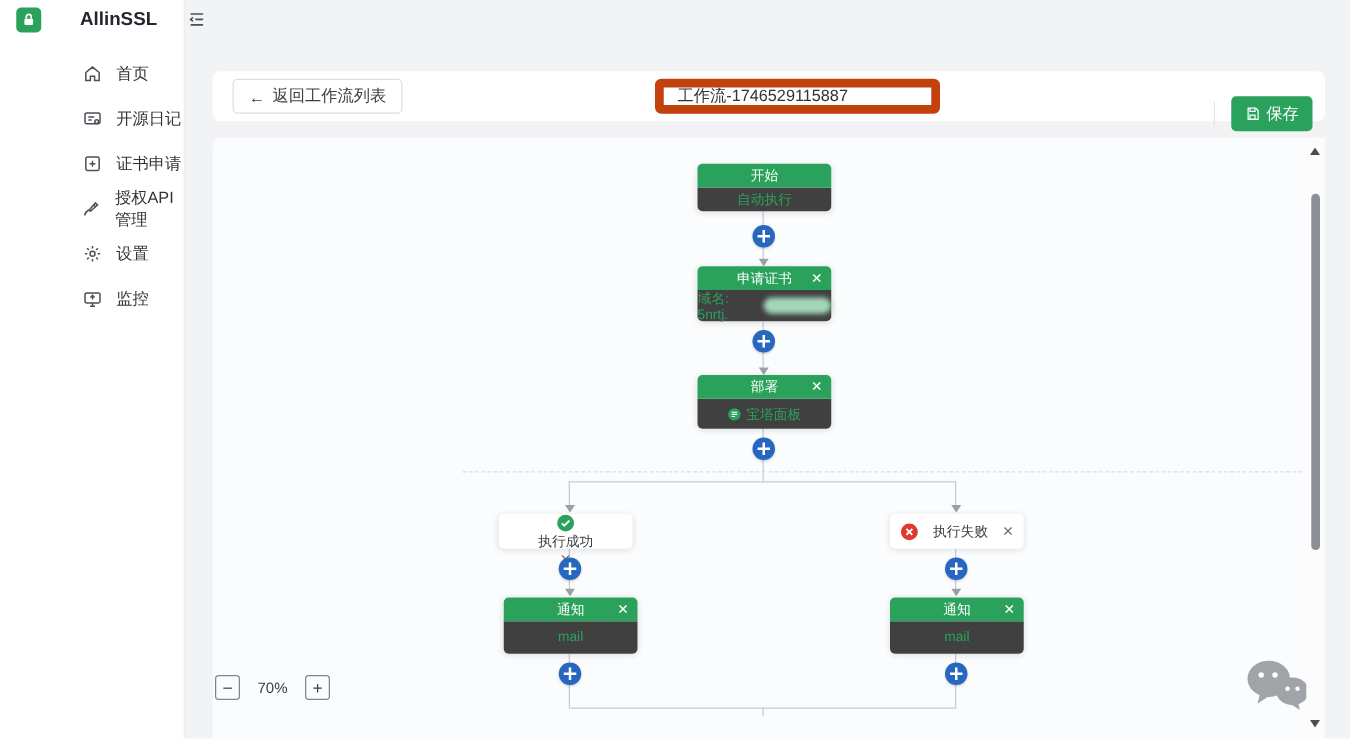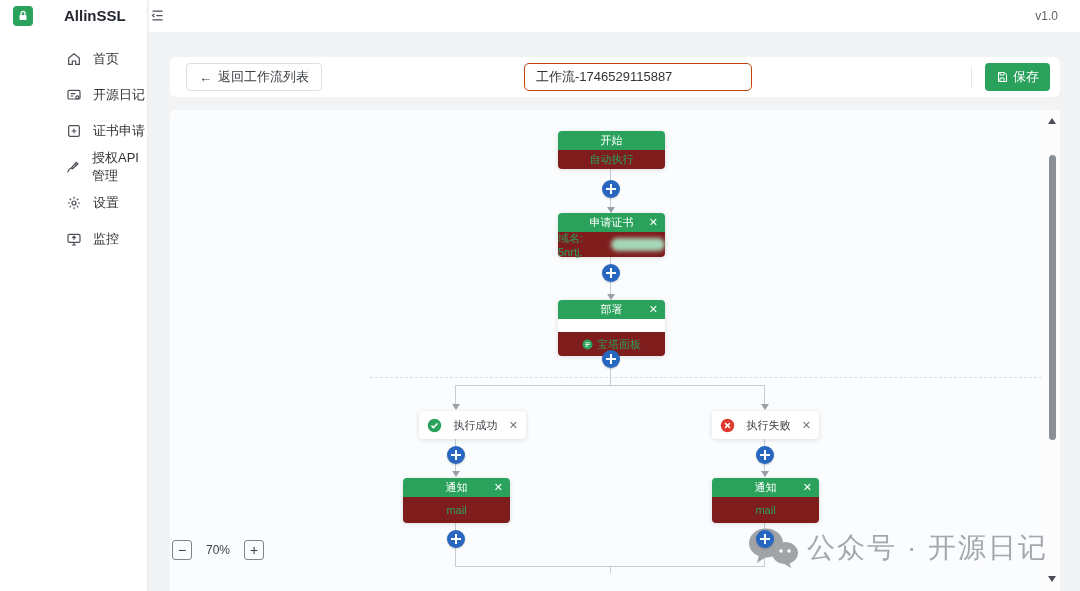--- a/index.html
+++ b/index.html
@@ -18,42 +18,42 @@
   .menu-item .mi-icon { width:17px; height:17px; margin-right:11px; display:flex; align-items:center; justify-content:center; color:#4b4f55; }
   .menu-item .mi-label { font-size:13px; }
 
   
   .topbar { position:absolute; left:149px; top:0; width:931px; height:32px; background:#fff; z-index:10; }
   .version { position:absolute; right:22px; top:0; line-height:32px; font-size:12px; color:#5f6368; }
 
   
   .toolbar-card { position:absolute; left:170px; top:57px; width:890px; height:40px; background:#fff; border-radius:6px; z-index:5; }
   .back-btn { position:absolute; left:16px; top:6px; height:28px; padding:0 12px; border:1px solid #dcdfe6; border-radius:4px; background:#fff; font-size:13px; color:#3c4046; display:flex; align-items:center; gap:6px; cursor:pointer; }
-  .wf-input { position:absolute; left:354px; top:6px; width:228px; height:28px; border:1px solid #c2410c; border-radius:5px; background:#fff; font-size:13px; color:#333; padding:0 11px; font-family:"Liberation Sans","DejaVu Sans",sans-serif; outline:none; }
-  .toolbar-right { position:absolute; right:10px; top:6px; display:flex; align-items:center;justify-content:center; }
+  .wf-input { position:absolute; left:354px; top:6px; width:228px; height:28px; border:7px solid #c2410c; border-radius:5px; background:#fff; font-size:13px; color:#333; padding:0 11px; font-family:"Liberation Sans","DejaVu Sans",sans-serif; outline:none; }
+  .toolbar-right { position:absolute; right:10px; top:20px; display:flex; align-items:center;justify-content:center; }
   .toolbar-divider { width:1px; height:20px; background:#e3e5e8; margin-right:13px; }
   .save-btn { height:28px; padding:0 11px; background:#2aa25c; border:none; border-radius:4px; color:#fff; font-size:13px; display:flex; align-items:center; gap:5px; cursor:pointer; }
 
   
   .canvas-card { position:absolute; left:170px; top:110px; width:890px; height:481px; background:#fbfcfd; border-radius:6px 6px 0 0; z-index:4; }
 
   .vline { position:absolute; width:1px; background:#c6cad1; z-index:1; }
   .hline { position:absolute; height:1px; background:#c6cad1; z-index:1; }
   .dashline { position:absolute; height:0; border-top:1px dashed #d9dce1; z-index:1; }
   .arrow-down { position:absolute; width:0; height:0; border-left:4px solid transparent; border-right:4px solid transparent; border-top:6px solid #9aa0a8; z-index:2; }
 
   .plus-circle { position:absolute; width:18px; height:18px; border-radius:50%; background:#2767c0; z-index:6; cursor:pointer; box-shadow:0 1px 2px rgba(0,0,0,.2); }
   .plus-circle::before, .plus-circle::after { content:""; position:absolute; background:#fff; }
   .plus-circle::before { left:4px; top:8px; width:10px; height:2px; }
   .plus-circle::after { left:8px; top:4px; width:2px; height:10px; }
 
   .wf-node { position:absolute; width:107px; border-radius:4px; background:#fff; box-shadow:0 1px 5px rgba(30,40,60,.14); z-index:3; }
   .node-header { position:relative; height:19px; background:#2aa25c; border-radius:4px 4px 0 0; color:#fff; font-size:11px; display:flex; align-items:center; justify-content:center; cursor:pointer; }
   .node-close { position:absolute; right:7px; top:0; height:19px; display:flex; align-items:center; font-size:11px; color:#fff; cursor:pointer; }
-  .node-body { display:flex; align-items:center; justify-content:center; gap:4px; color:#2aa25c; font-size:11px; background:#7f1d1d; border-radius:0 0 4px 4px; }
+  .node-body { display:flex; align-items:center; justify-content:center; gap:4px; color:#2aa25c; font-size:11px; background:#404040; border-radius:0 0 4px 4px; }
   .blur-pill { width:56px; height:13px; background:#a4d7b8; border-radius:7px; filter:blur(2px); }
 
   .cond-node { position:absolute; width:107px; height:28px; background:#fff; border-radius:4px; box-shadow:0 1px 5px rgba(30,40,60,.14); display:flex; align-items:center; padding:0 8px; z-index:3; cursor:pointer; }
   .cond-label { flex:1; text-align:center; font-size:11px; color:#3a3f45; }
   .cond-close { font-size:11px; color:#70757c; cursor:pointer; }
   .status-dot { width:15px; height:15px; flex:0 0 auto; }
 
   
   .zoom-controls { position:absolute; left:2px; top:430px; display:flex; align-items:center; z-index:7; }
   .zoom-btn { width:20px; height:20px; border:1px solid #80858c; border-radius:3px; background:#fbfcfd; color:#3a3f45; font-size:14px; line-height:17px; text-align:center; cursor:pointer; padding:0; }
@@ -140,23 +140,20 @@
             <svg width="16" height="16" viewBox="0 0 24 24" fill="none" stroke="#4b4f55" stroke-width="1.8">
               <rect x="3" y="5" width="18" height="12" rx="2"></rect>
               <path d="M9 21h6M12 17v4M12 13V8.5M9.5 10.5 12 8l2.5 2.5"></path>
             </svg>
           </span>
         <span class="mi-label">监控</span>
       </div>
     </div>
   </div>
 
-  <div class="topbar">
-    <span class="version">v1.0</span>
-  </div>
 
   <div class="toolbar-card">
     <button class="back-btn">
       <span>←</span>
       <span>返回工作流列表</span>
     </button>
     <input class="wf-input" value="工作流-1746529115887" style="">
     <div class="toolbar-right">
       <span class="toolbar-divider"></span>
       <button class="save-btn">
@@ -219,32 +216,32 @@
         <span>域名: 5nrtj.</span>
         <span class="blur-pill"></span>
       </div>
     </div>
 
     <div class="wf-node" style="left:388px; top:190px;font-family:Liberation Serif, serif;">
       <div class="node-header">
         <span>部署</span>
         <span class="node-close">✕</span>
       </div>
-      <div class="node-body" style="height:24px;margin-top:13px;">
+      <div class="node-body" style="height:24px;">
         <span style="display:flex">
             <svg width="11" height="11" viewBox="0 0 20 20">
               <circle cx="10" cy="10" r="9" fill="#2aa25c"></circle>
               <path d="M6 7h8M6 10h8M6 13h5" stroke="#fff" stroke-width="1.6"></path>
             </svg>
           </span>
         <span>宝塔面板</span>
       </div>
     </div>
 
-    <div class="cond-node" style="left:249px; top:301px;">
+    <div class="cond-node" style="left:229px; top:301px;flex-direction:column;">
       <span class="status-dot"><svg width="15" height="15" viewBox="0 0 20 20">
             <circle cx="10" cy="10" r="9" fill="#2aa25c"></circle>
             <path d="M6 10.2l2.6 2.6L14 7.4" stroke="#fff" stroke-width="2" fill="none"></path>
           </svg></span>
       <span class="cond-label">执行成功</span>
       <span class="cond-close">✕</span>
     </div>
 
     <div class="cond-node" style="left:542px; top:301px;">
       <span class="status-dot"><svg width="15" height="15" viewBox="0 0 20 20">
@@ -291,21 +288,20 @@
             <path d="M42 35l2 7-8-5z"></path>
           </g>
           <g fill="#fbfcfd">
             <circle cx="13" cy="14" r="2.2"></circle>
               <circle cx="24" cy="14" r="2.2"></circle>
             <circle cx="34" cy="25" r="1.8"></circle>
               <circle cx="42" cy="25" r="1.8"></circle>
           </g>
         </svg>
       </span>
-      <span class="watermark-text">公众号 · 开源日记</span>
     </div>
 
     <div class="scroll-track">
       <div class="scroll-up"></div>
       <div class="scroll-thumb"></div>
       <div class="scroll-down"></div>
     </div>
   </div>
 
 </div>

